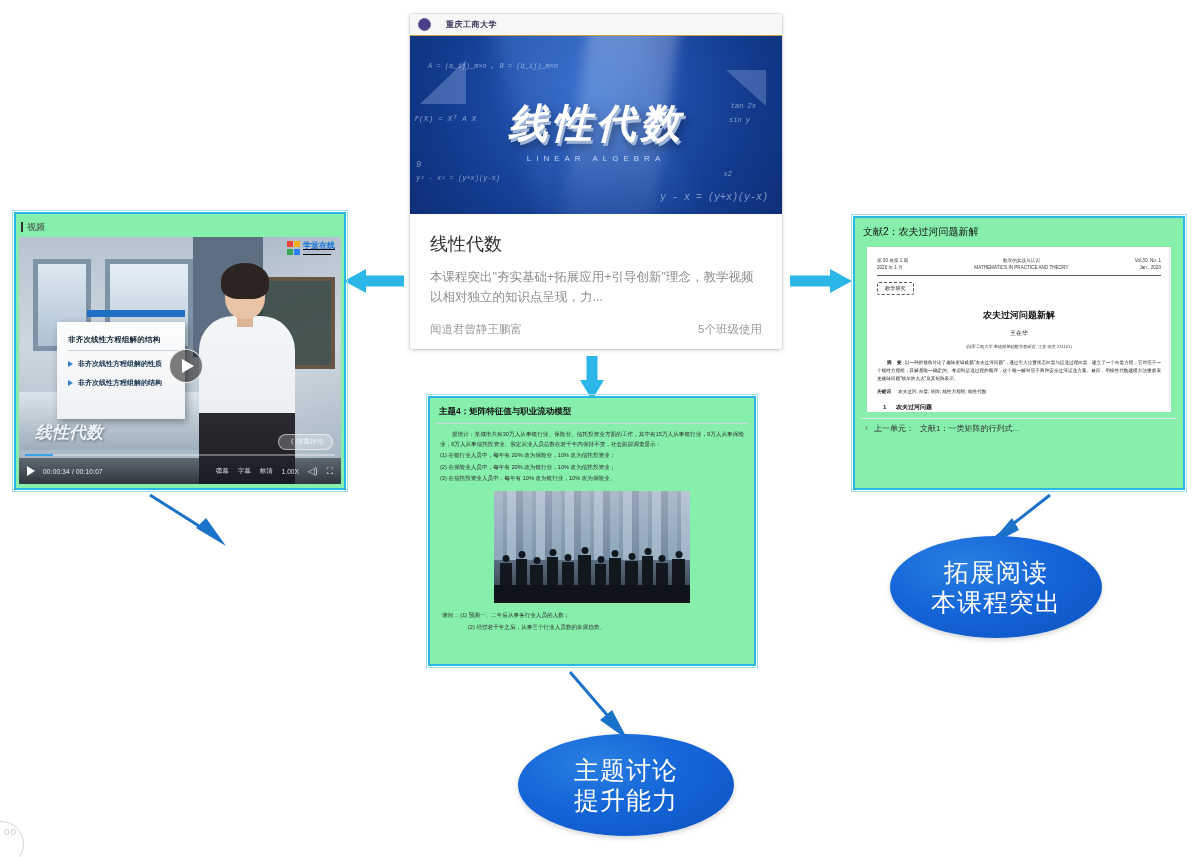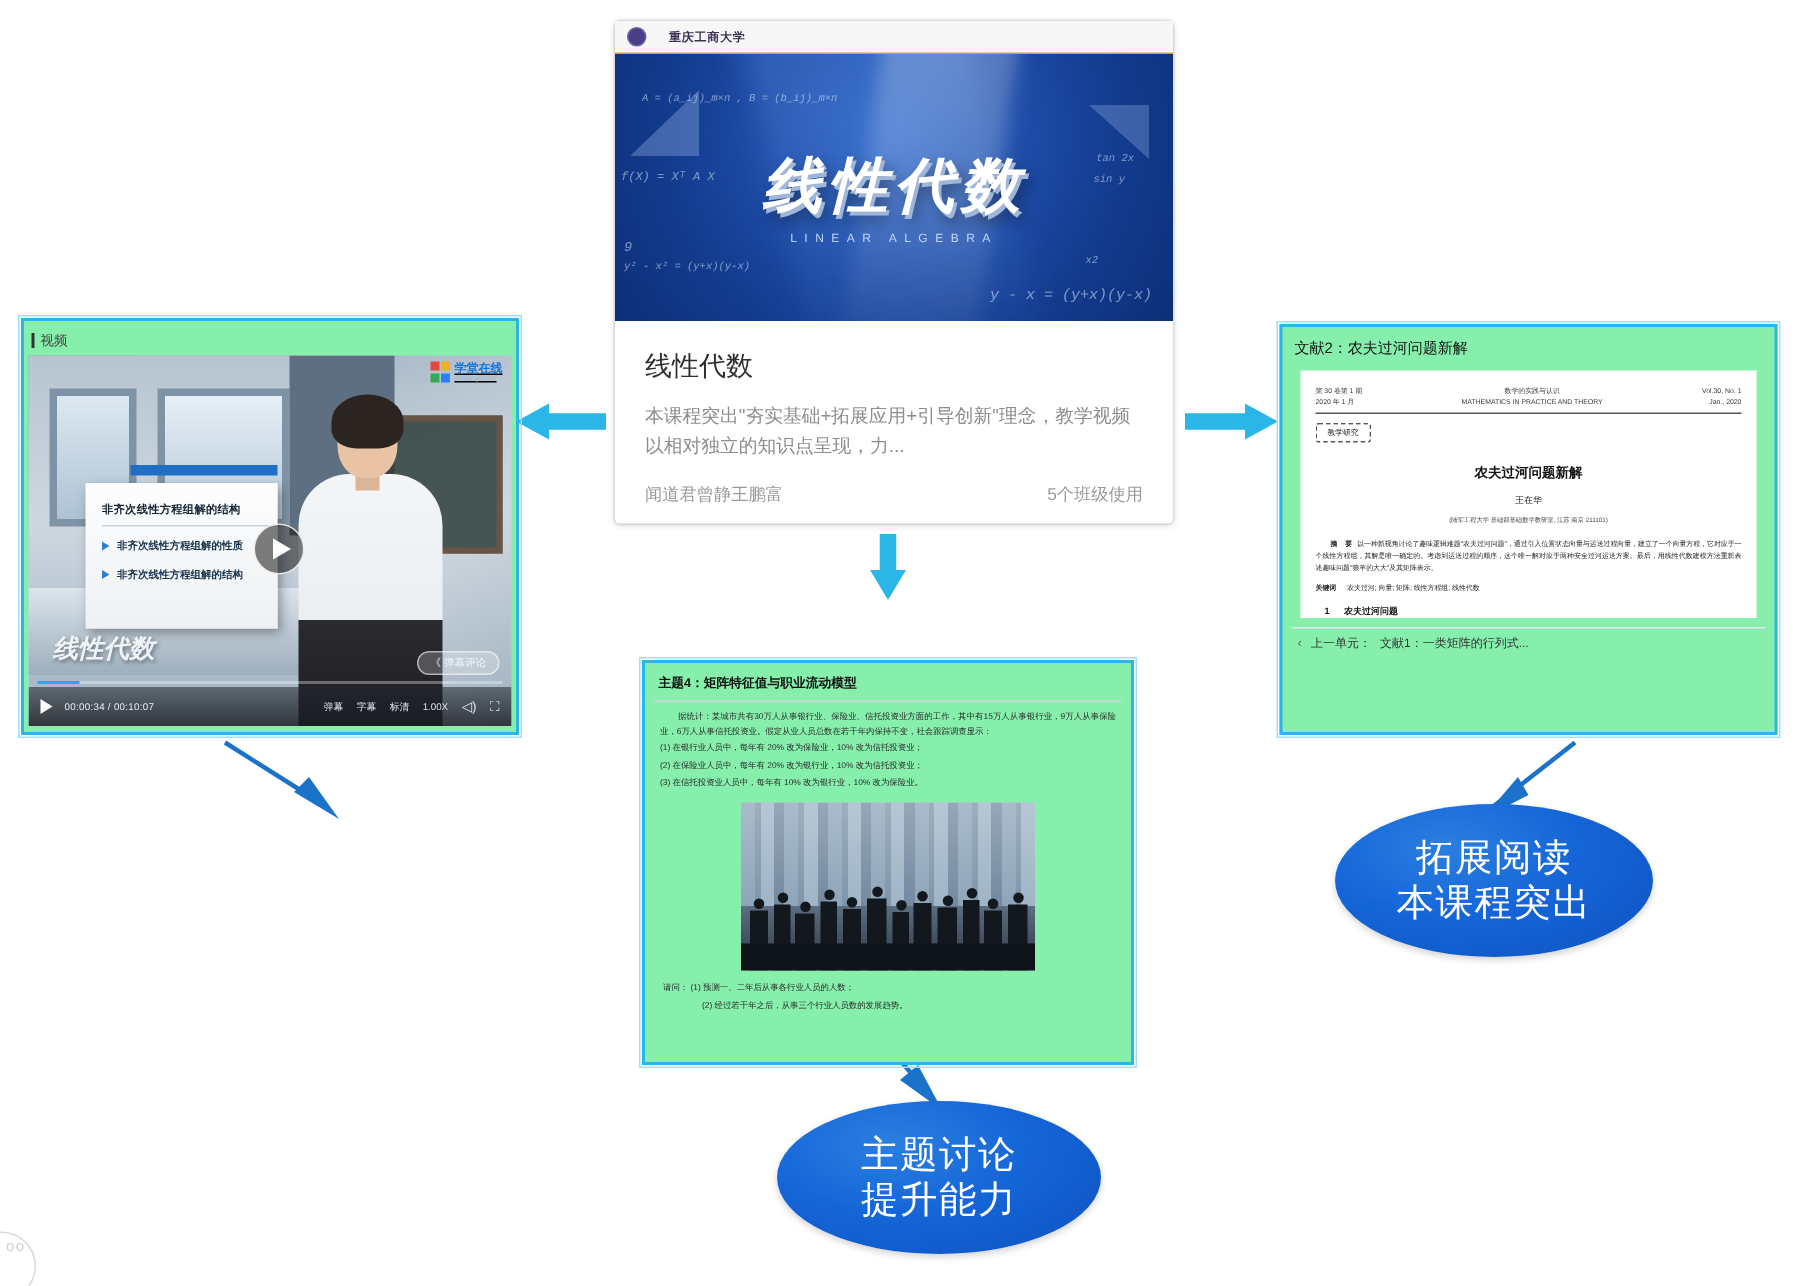--- a/index.html
+++ b/index.html
@@ -123,21 +123,21 @@
   .banner-sub { position:absolute; left:0; right:0; top:118px; text-align:center;
     font-size:8px; color:rgba(214,231,255,.85); letter-spacing:5px; }
   .tri-w { position:absolute; border-style:solid; border-color:rgba(190,215,255,.45); }
   .course-body { padding:18px 20px 0 20px; }
   .course-title { font-size:18px; color:#2f2f2f; margin-bottom:11px; }
   .course-desc { font-size:12.5px; color:#8d8d8d; line-height:1.62; }
   .course-meta { display:flex; justify-content:space-between; align-items:flex-start;
     font-size:11.5px; color:#9a9a9a; margin-top:14px; }
 
   
-  #topic-card { left:428px; top:396px; width:328px; height:270px; padding:5px 6px;margin-top:44px; }
+  #topic-card { left:428px; top:396px; width:328px; height:270px; padding:5px 6px; }
   .topic-title { font-size:8.5px; color:#111; font-weight:bold; padding:3px 2px 5px 3px;
     border-bottom:1px solid #cfd6dc; }
   .topic-body { padding:6px 4px 0 4px; }
   .topic-p { font-size:5.6px; color:#2a2a2a; line-height:1.72; text-align:justify; margin-bottom:2px; }
   .topic-p.indent { text-indent: 12px; }
   .topic-img { margin:7px auto 0; width:196px; height:112px; position:relative; overflow:hidden;
     background: linear-gradient(180deg,#b9cbdb 0%, #93a9bd 38%, #5b6d80 62%, #2c3744 100%); }
   .skyline { position:absolute; left:0; right:0; top:0; height:62%;
     background:
       linear-gradient(180deg, rgba(255,255,255,.25), rgba(255,255,255,0)),

